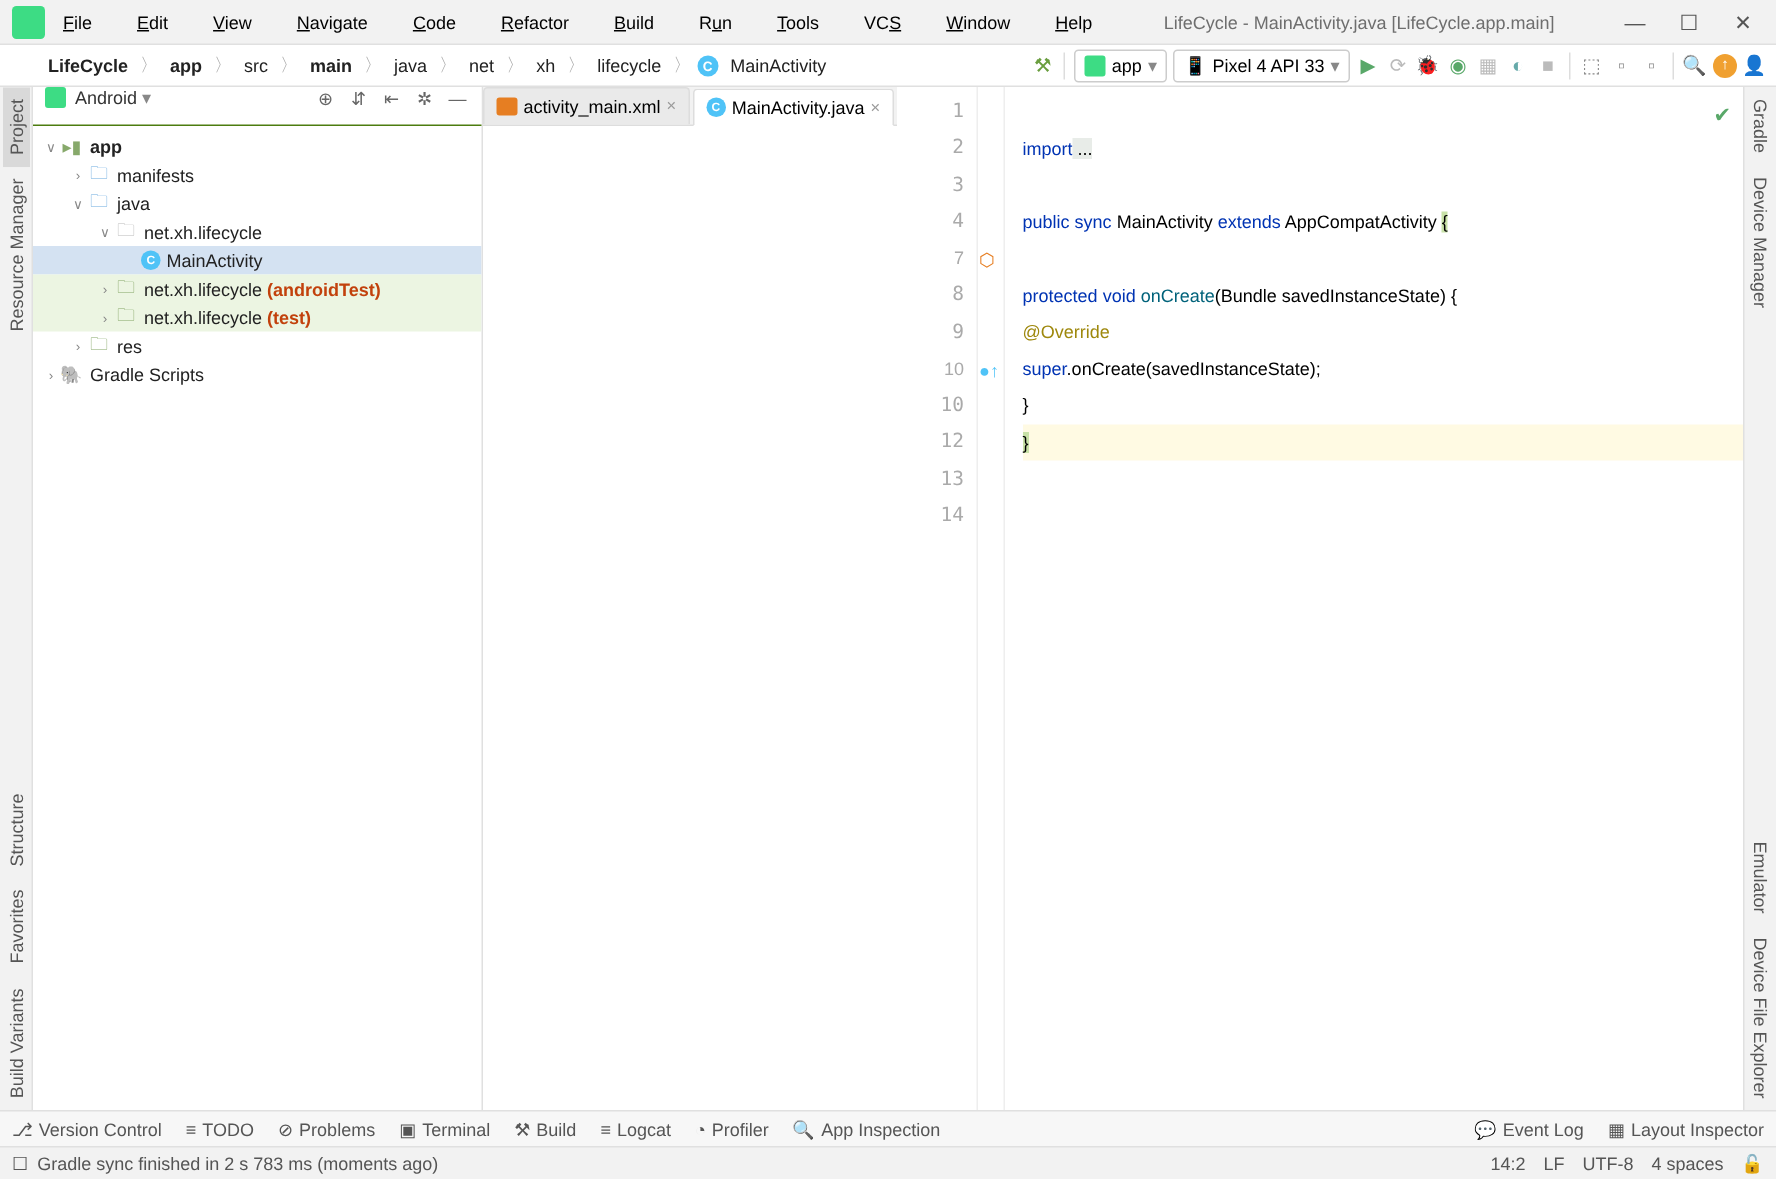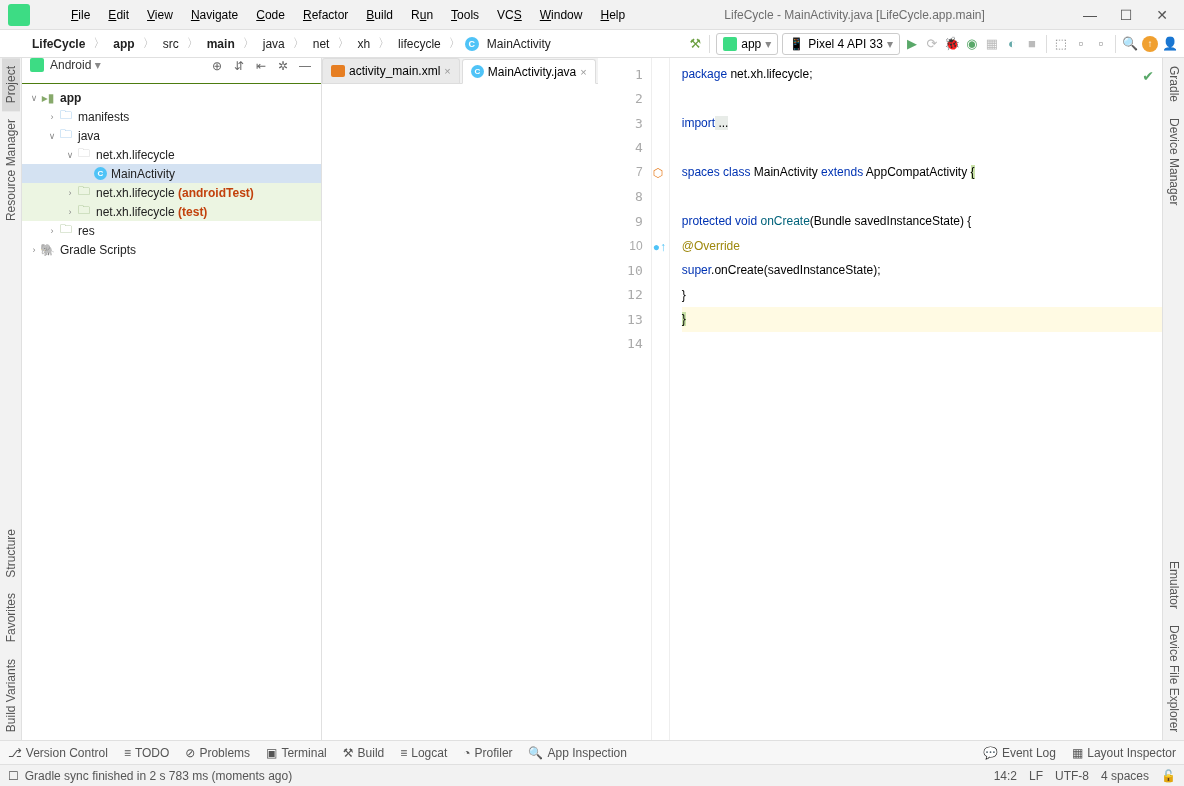--- a/index.html
+++ b/index.html
@@ -1,19 +1,19 @@
 <!DOCTYPE html>
 <html><head>
 <meta charset="utf-8">
 <style>
 * { margin:0; padding:0; box-sizing:border-box; font-family:"Segoe UI",Arial,sans-serif; font-size:12px; }
 body { width:1184px; height:786px; background:#fff; overflow:hidden; display:flex; flex-direction:column; }
 .titlebar { height:30px; display:flex; align-items:center; background:#f2f2f2; border-bottom:1px solid #e0e0e0; }
 .titlebar .android-logo { width:22px; height:22px; margin:0 4px 0 8px; background:#3DDC84; border-radius:3px; }
-.menu { display:flex; gap:2px;margin-left:29px; }
+.menu { display:flex; gap:14px; }
 .menu span { padding:4px 8px; cursor:pointer; }
 .menu span u { text-decoration:underline; }
 .title-text { flex:1; text-align:center; color:#6e6e6e; font-size:12px; }
 .win-controls { display:flex; gap:8px; margin-right:8px; }
 .win-controls span { width:28px; height:20px; display:flex; align-items:center; justify-content:center; cursor:pointer; font-size:14px; color:#555; }
 
 .nav-toolbar { height:28px; display:flex; align-items:center; background:#fff; border-bottom:1px solid #e0e0e0; }
 .breadcrumb { display:flex; align-items:center; padding-left:28px; gap:2px; }
 .crumb { padding:2px 4px; cursor:pointer; color:#222; }
 .crumb.bold { font-weight:bold; }
@@ -270,25 +270,24 @@
             <span>10</span>
             <span class="gut-mark" style="color:#4FC3F7">●↑</span>
           </div>
         <div class="gut-row">10</div>
         <div class="gut-row">12</div>
         <div class="gut-row">13</div>
         <div class="gut-row">14</div>
       </div>
       <div class="gutter2"></div>
       <div class="code">
-<div><span class="kw">package</span><span> net.xh.lifecycle;</span></div>
 <div>&nbsp;</div>
 <div><span class="kw">import</span><span class="str-bg"> ...</span></div>
 <div>&nbsp;</div>
-<div><span class="kw">spaces class</span><span> MainActivity </span><span class="kw">extends</span><span> AppCompatActivity </span><span class="cursor-hl">{</span></div>
+<div><span class="kw">public sync</span><span> MainActivity </span><span class="kw">extends</span><span> AppCompatActivity </span><span class="cursor-hl">{</span></div>
 <div>&nbsp;</div>
 <div>    <span class="kw">protected void</span><span> </span><span class="mtd">onCreate</span><span>(Bundle savedInstanceState) {</span></div>
 <div>    <span class="ann">@Override</span></div>
 <div>        <span class="kw">super</span><span>.onCreate(savedInstanceState);</span></div>
 <div><span>    }</span></div>
 <div class="cur-line"><span class="cursor-hl">}</span></div>
         <span class="check">✔</span>
       </div>
     </div>
   </div>

